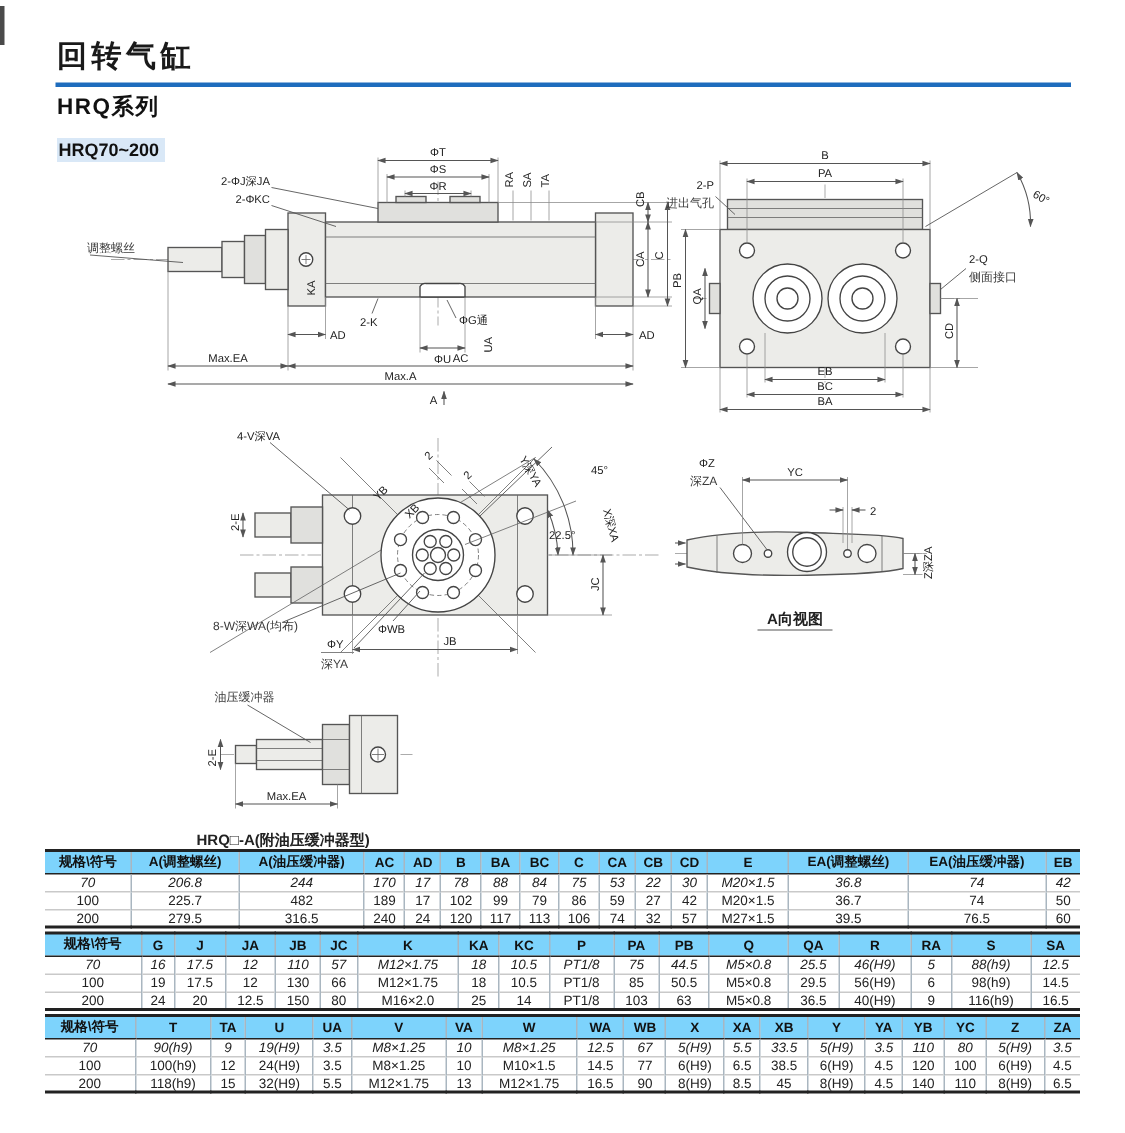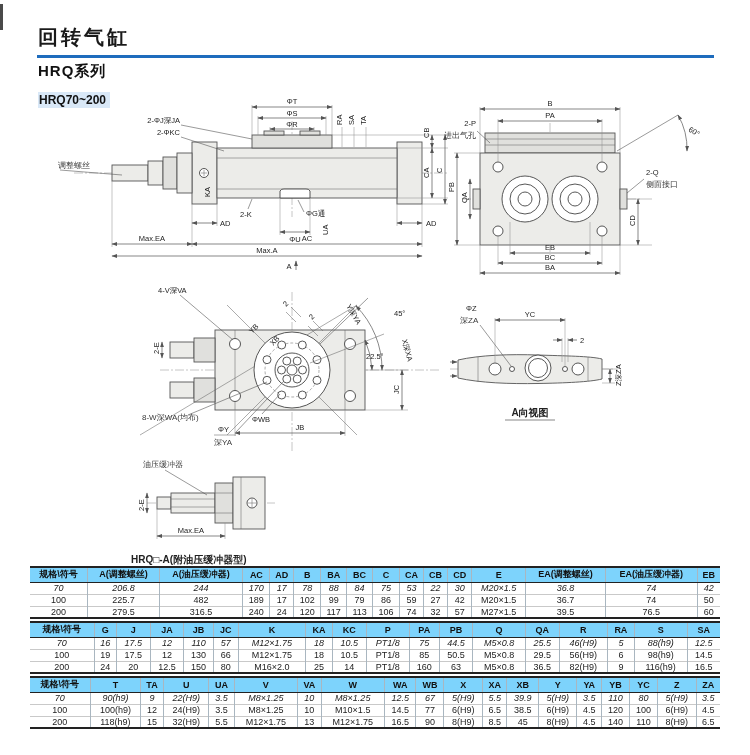--- a/index.html
+++ b/index.html
@@ -495,25 +495,25 @@
           <td>200</td>
           <td>24</td>
           <td>20</td>
           <td>12.5</td>
           <td>150</td>
           <td>80</td>
           <td>M16×2.0</td>
           <td>25</td>
           <td>14</td>
           <td>PT1/8</td>
-          <td>160</td>
+          <td>103</td>
           <td>63</td>
           <td>M5×0.8</td>
           <td>36.5</td>
-          <td>82(H9)</td>
+          <td>40(H9)</td>
           <td>9</td>
           <td>116(h9)</td>
           <td>16.5</td>
         </tr>
       </tbody>
     </table>
   <table class="dim-table" id="table3">
       <thead>
         <tr>
           <th>规格\符号</th>
@@ -535,30 +535,30 @@
           <th>YC</th>
           <th>Z</th>
           <th>ZA</th>
         </tr>
       </thead>
       <tbody>
         <tr>
           <td>70</td>
           <td>90(h9)</td>
           <td>9</td>
-          <td>22(H9)</td>
+          <td>19(H9)</td>
           <td>3.5</td>
           <td>M8×1.25</td>
           <td>10</td>
           <td>M8×1.25</td>
           <td>12.5</td>
           <td>67</td>
           <td>5(H9)</td>
           <td>5.5</td>
-          <td>39.9</td>
+          <td>33.5</td>
           <td>5(H9)</td>
           <td>3.5</td>
           <td>110</td>
           <td>80</td>
           <td>5(H9)</td>
           <td>3.5</td>
         </tr>
         <tr>
           <td>100</td>
           <td>100(h9)</td>

